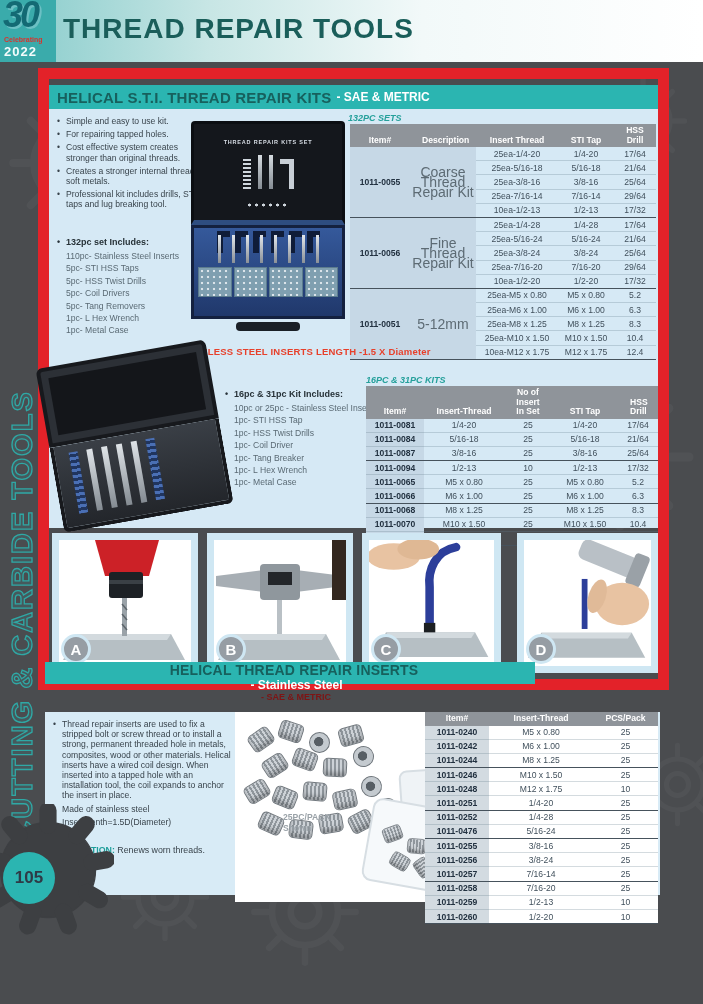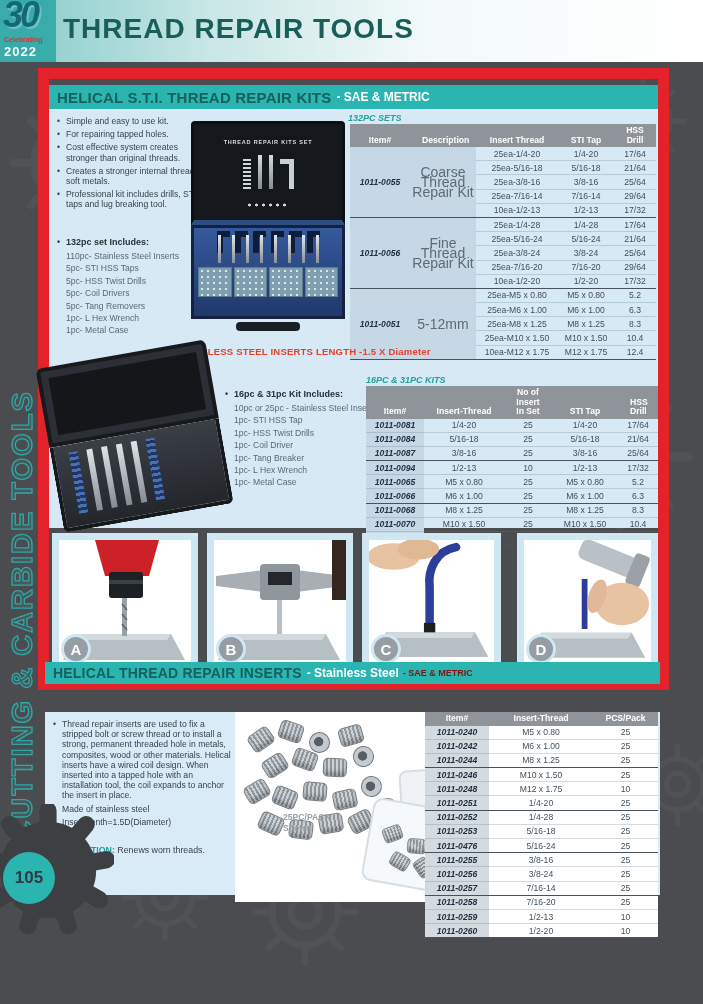--- a/index.html
+++ b/index.html
@@ -48,21 +48,21 @@
 
   
   .tbl-label { position:absolute; font-size:9px; font-weight:800; font-style:italic; color:#25a09b; }
   .t1-label { left:299px; top:4px; }
   .t2-label { left:317px; top:266px; }
   table.tbl { position:absolute; border-collapse:collapse; table-layout:fixed; }
   .tbl th { background:#8f949a; color:#fff; font-size:8.6px; font-weight:700; padding:2px 12px;
     text-align:center; vertical-align:bottom; white-space:pre-line; line-height:9.5px; }
   .tbl td { font-size:8.6px; color:#41505c; text-align:center; padding:1.6px 1px;
     border-bottom:1px solid rgba(102,125,140,.28); line-height:10px; }
-  .tbl td.c-item { font-weight:700; color:#223140; background:#c6d8e6;font-style:italic; }
+  .tbl td.c-item { font-weight:700; color:#223140; background:#c6d8e6; }
   .tbl td.c-desc { color:#5d6b74; background:#c6d8e6; font-size:14px; }
   .tbl tr.sep td { border-bottom:1px solid #46525c; }
   .t1 td.c-item, .t1 td.c-desc { border-bottom:1px solid #46525c; }
   .t1 { left:301px; top:15px; width:306px; }
   .t2 { left:317px; top:277px; width:292px; }
   .t3 { left:380px; top:0; width:233px; background:#ffffff; }
   .t3 td.c-item { background:#d3dbe1; }
   .note-red { position:absolute; left:130px; top:237px; width:330px; font-size:9.5px; font-weight:800;
     color:#e7402b; letter-spacing:.2px; }
 
@@ -97,21 +97,21 @@
   .kit2-base span.blue { background:repeating-linear-gradient(0deg,#4a6fb4 0 3px,#20355f 3px 6px); width:9px; }
 
   
   .photo-box { position:absolute; top:454px; height:140px; border:7px solid #cfe7f3; background:#ffffff; }
   .photo-box svg { display:block; width:100%; height:100%; }
   .badge { position:absolute; left:2px; bottom:2px; width:30px; height:30px; border-radius:50%;
     background:#969da4; border:3px solid #cfe7f3; color:#fff; font-size:15px; font-weight:800;
     display:flex; align-items:center; justify-content:center; }
 
   
-  .sec2-bar { left:45px; top:600px; width:615px; height:22px; }
+  .sec2-bar { left:45px; top:600px; width:490px; height:22px;flex-direction:column; }
   .sec2-panel { position:absolute; left:45px; top:650px; width:615px; height:183px; background:#d8ebf6; }
   .bullets2 { left:8px; top:7px; width:182px; }
   .application { position:absolute; left:8px; top:133px; font-size:8.8px; }
   .app-label { font-weight:800; color:#1e9d99; }
   .app-text { color:#39444c; }
   .photo2-area { position:absolute; left:190px; top:0; width:190px; height:190px; background:#ffffff; }
   .scatter { position:absolute; left:6px; top:4px; width:180px; height:140px; }
   .ins { position:absolute; width:24px; height:19px; border-radius:5px; border:1px solid #70777d;
     background:repeating-linear-gradient(90deg,#cdd2d7 0 2px,#8f969c 2px 4px);
     box-shadow:inset 0 -4px 4px rgba(0,0,0,.25); }
@@ -628,25 +628,20 @@
             <tr class="sep">
               <td class="c-item">1011-0251</td>
               <td>1/4-20</td>
               <td>25</td>
             </tr>
             <tr>
               <td class="c-item">1011-0252</td>
               <td>1/4-28</td>
               <td>25</td>
             </tr>
-            <tr>
-              <td class="c-item">1011-0253</td>
-              <td>5/16-18</td>
-              <td>25</td>
-            </tr>
             <tr class="sep">
               <td class="c-item">1011-0476</td>
               <td>5/16-24</td>
               <td>25</td>
             </tr>
             <tr>
               <td class="c-item">1011-0255</td>
               <td>3/8-16</td>
               <td>25</td>
             </tr>

